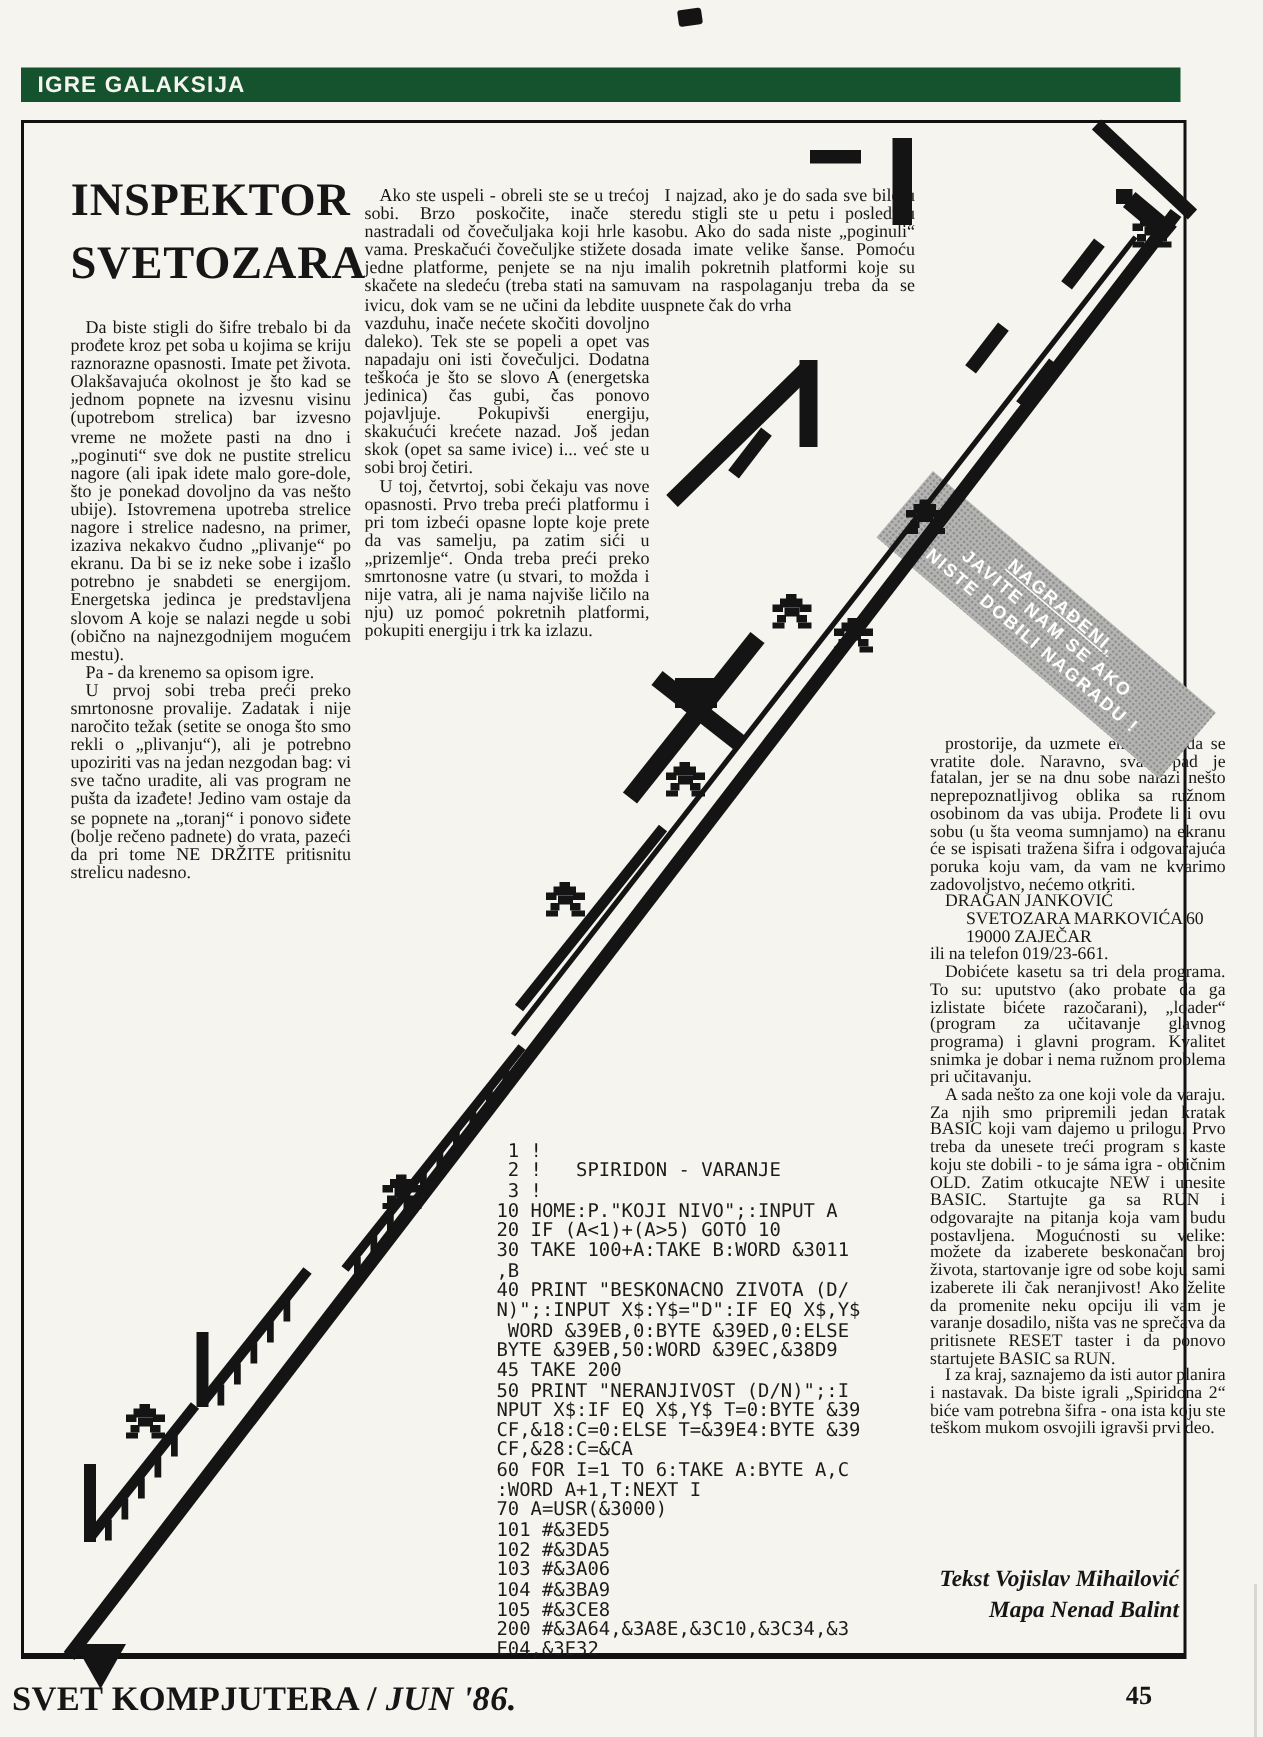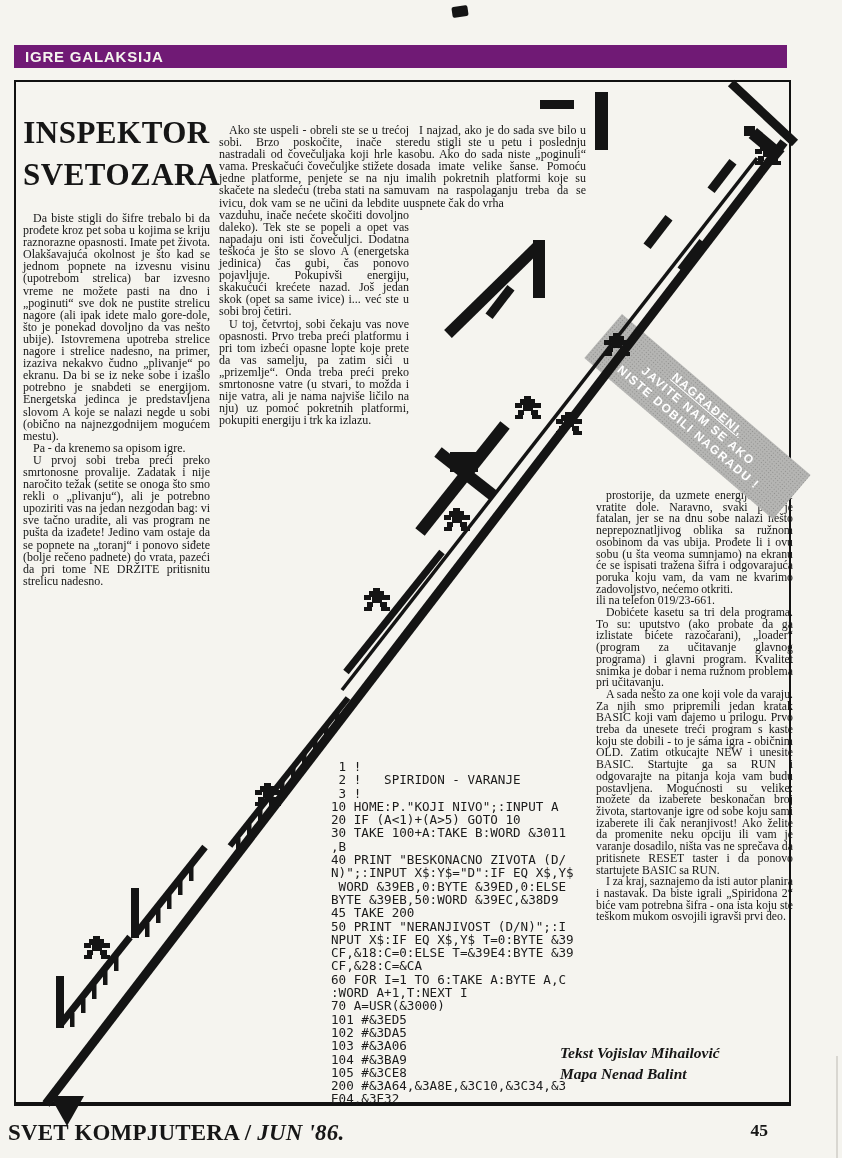--- a/index.html
+++ b/index.html
@@ -6,34 +6,35 @@
   html,body { width:842px; height:1158px; }
   body {
     position:relative;
     background:#f5f4ef;
     font-family:"Liberation Serif", serif;
     color:#161616;
     overflow:hidden;
   }
   .section-banner {
     position:absolute; left:14px; top:45px; width:773px; height:23px;
-    background:#701a75; color:#f5f4ef;
+    background:#14532d; color:#f5f4ef;
     font-family:"Liberation Sans", sans-serif;
     font-weight:bold; font-size:15px; line-height:23px;
     padding-left:11px; letter-spacing:0.8px;
   }
   .frame {
     position:absolute; left:14px; top:80px; width:777px; height:1026px;
     border:2px solid #111; border-bottom-width:4px;
     background:transparent;
   }
   .col {
     position:absolute; text-align:justify;
     font-size:12px; line-height:12.1px;
     word-spacing:-0.3px;
+    margin-left:24px;
   }
   .col p { text-indent:10px; margin:0; }
   .article-title {
     text-align:center; font-weight:bold; font-size:31px; line-height:42px;
     letter-spacing:0.5px; margin-bottom:16px; padding-top:2px;
   }
   .article-title span { display:block; }
   #col1 { left:23px; top:110px; width:187px; }
   #col2 { left:219px; top:124px; width:190px; }
   #col3 { left:409px; top:124px; width:177px; }
@@ -44,21 +45,21 @@
   .address div:nth-child(3) { padding-left:24px; }
   .phone-line { text-indent:0 !important; }
   .code-listing {
     position:absolute; left:331px; top:760px; width:268px;
     font-family:"DejaVu Sans Mono", monospace;
     font-size:12.6px; line-height:13.3px;
     white-space:pre; color:#1b1b1b;
   }
   .credits {
     position:absolute; left:560px; top:1042px; width:226px;
-    font-weight:bold; font-style:italic;
+    text-align:right; font-weight:bold; font-style:italic;
     font-size:15.5px; line-height:21px;
   }
   .footer-left {
     position:absolute; left:8px; top:1120px;
     font-weight:bold; font-size:23px; letter-spacing:0.2px;
   }
   .footer-left .issue { font-style:italic; }
   .page-number {
     position:absolute; left:728px; top:1120px; width:40px; text-align:right;
     font-weight:bold; font-size:17.5px;
@@ -113,20 +114,25 @@
 </div>
 
 <div class="col" id="col3">
   <div>
       <p>I najzad, ako je do sada sve bilo u redu stigli ste u petu i poslednju sobu. Ako do sada niste „poginuli“ sada imate velike šanse. Pomoću malih pokretnih platformi koje su vam na raspolaganju treba da se uspnete čak do vrha</p>
     </div>
 </div>
 
 <div class="col" id="col4">
   <p>prostorije, da uzmete energiju i da se vratite dole. Naravno, svaki pad je fatalan, jer se na dnu sobe nalazi nešto neprepoznatljivog oblika sa ružnom osobinom da vas ubija. Prođete li i ovu sobu (u šta veoma sumnjamo) na ekranu će se ispisati tražena šifra i odgovarajuća poruka koju vam, da vam ne kvarimo zadovoljstvo, nećemo otkriti.</p>
+  <div class="address">
+      <div>DRAGAN JANKOVIĆ</div>
+      <div>SVETOZARA MARKOVIĆA 60</div>
+      <div>19000 ZAJEČAR</div>
+    </div>
   <p class="phone-line">ili na telefon 019/23-661.</p>
   <p>Dobićete kasetu sa tri dela programa. To su: uputstvo (ako probate da ga izlistate bićete razočarani), „loader“ (program za učitavanje glavnog programa) i glavni program. Kvalitet snimka je dobar i nema ružnom problema pri učitavanju.</p>
   <p>A sada nešto za one koji vole da varaju. Za njih smo pripremili jedan kratak BASIC koji vam dajemo u prilogu. Prvo treba da unesete treći program s kaste koju ste dobili - to je sáma igra - običnim OLD. Zatim otkucajte NEW i unesite BASIC. Startujte ga sa RUN i odgovarajte na pitanja koja vam budu postavljena. Mogućnosti su velike: možete da izaberete beskonačan broj života, startovanje igre od sobe koju sami izaberete ili čak neranjivost! Ako želite da promenite neku opciju ili vam je varanje dosadilo, ništa vas ne sprečava da pritisnete RESET taster i da ponovo startujete BASIC sa RUN.</p>
   <p>I za kraj, saznajemo da isti autor planira i nastavak. Da biste igrali „Spiridona 2“ biće vam potrebna šifra - ona ista koju ste teškom mukom osvojili igravši prvi deo.</p>
 </div>
 
 <div class="ribbon">
   <div class="u">NAGRAĐENI,</div>
   <div>JAVITE NAM SE AKO</div>
   <div>NISTE DOBILI NAGRADU !</div>

